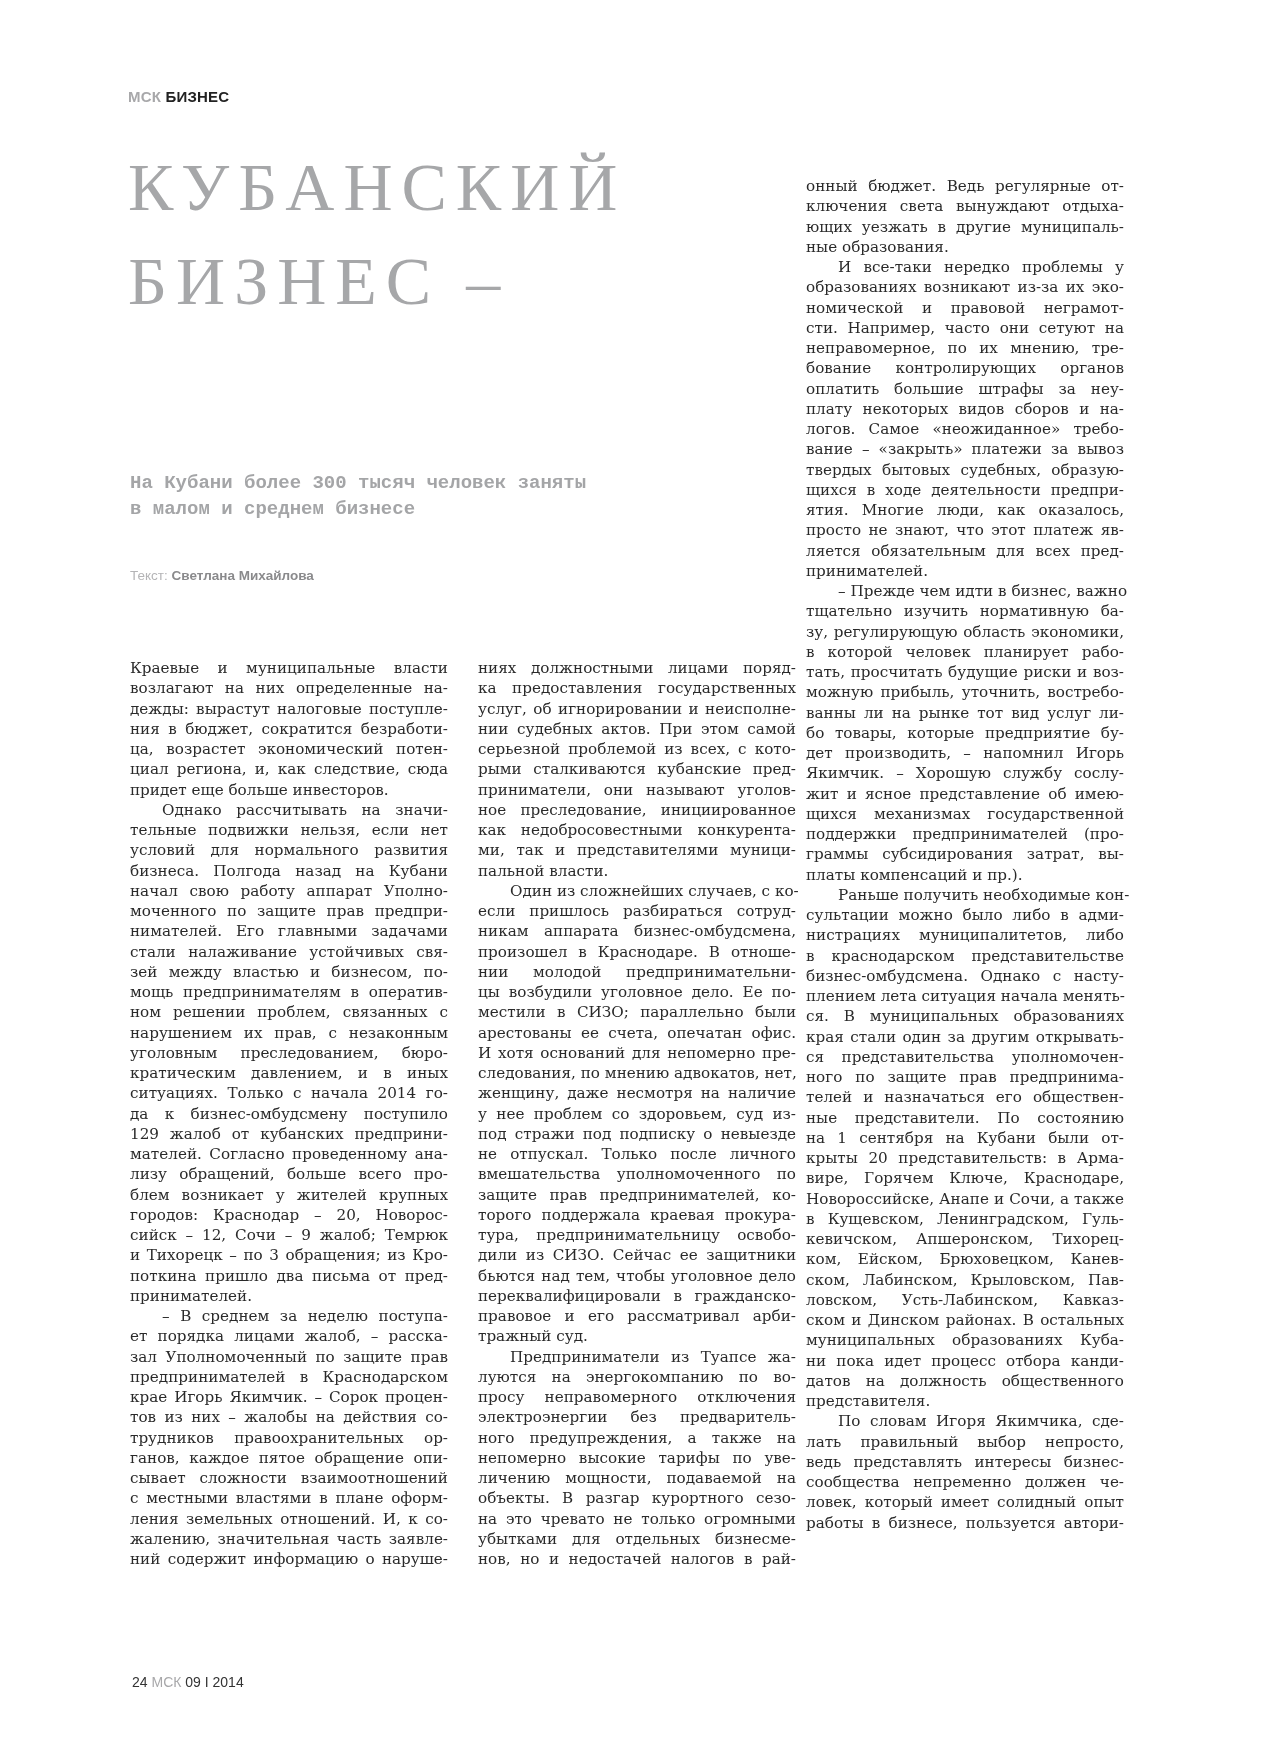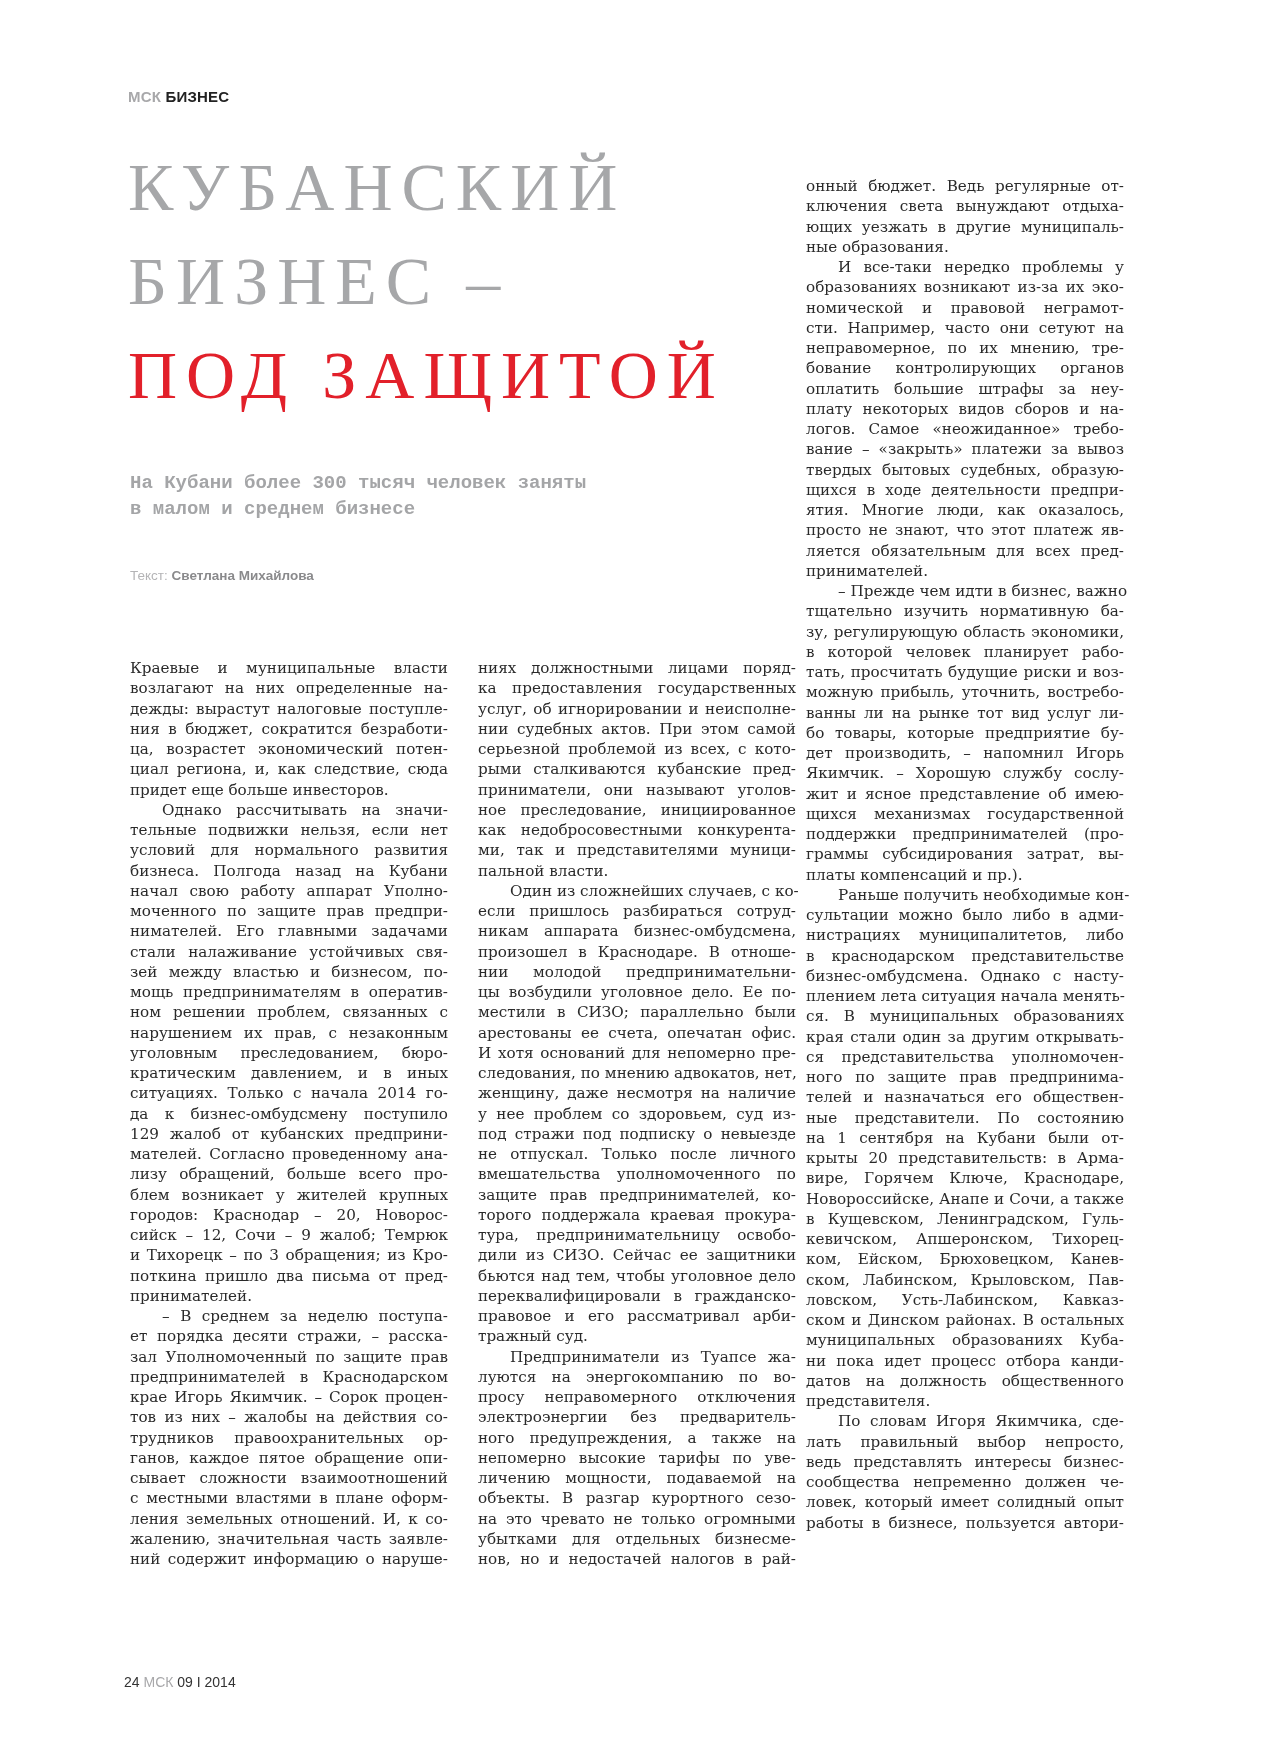--- a/index.html
+++ b/index.html
@@ -13,35 +13,34 @@
   .subtitle { position:absolute; left:130px; top:470px; width:560px; font-family:Liberation Mono, monospace; font-weight:700; font-size:19px; line-height:26px; color:#a4a5a7; margin:0; }
   .byline { position:absolute; left:130px; top:568px; font-family:"Liberation Sans", sans-serif; font-size:13.5px; color:#b4b4b6; }
   .byline .author { color:#8a8a8c; font-weight:700; }
   .col { position:absolute; font-family:"DejaVu Serif", serif; font-size:15.2px; line-height:20.25px; color:#2a2a2a; }
   .col .ln { display:block; white-space:nowrap; text-align:justify; text-align-last:justify; }
   .col .ln.last { text-align-last:left; }
   .col .ln.indent { padding-left:32px; }
   #col1 { left:130px; top:658px; width:318px; }
   #col2 { left:478px; top:658px; width:318px; }
   #col3 { left:806px; top:176px; width:318px; }
-  .footer { position:absolute; left:124px; top:1674px; font-family:"Liberation Sans", sans-serif; font-size:14px; color:#333; }
+  .footer { position:absolute; left:132px; top:1674px; font-family:"Liberation Sans", sans-serif; font-size:14px; color:#333; }
   .footer .mag { color:#a8a8aa; }
 </style>
 </head>
 <body>
 
 <div class="section-label">
   <span class="mag">МСК</span>
   <span class="sec">БИЗНЕС</span>
 </div>
 
 <h1 class="title">
   <span class="gray">КУБАНСКИЙ</span>
   <span class="gray">БИЗНЕС –</span>
-  <span class="red">ПОД ЗАЩИТОЙ</span>
 </h1>
 
 <h2 class="subtitle">
   <span>На Кубани более 300 тысяч человек заняты</span><br>
   <span>в малом и среднем бизнесе</span>
 </h2>
 
 <div class="byline">
   <span>Текст:</span>
   <span class="author">Светлана Михайлова</span>
@@ -74,21 +73,21 @@
     <span class="ln">129 жалоб от кубанских предприни-</span>
     <span class="ln">мателей. Согласно проведенному ана-</span>
     <span class="ln">лизу обращений, больше всего про-</span>
     <span class="ln">блем возникает у жителей крупных</span>
     <span class="ln">городов: Краснодар – 20, Новорос-</span>
     <span class="ln">сийск – 12, Сочи – 9 жалоб; Темрюк</span>
     <span class="ln">и Тихорецк – по 3 обращения; из Кро-</span>
     <span class="ln">поткина пришло два письма от пред-</span>
     <span class="ln last">принимателей.</span>
     <span class="ln indent">– В среднем за неделю поступа-</span>
-    <span class="ln">ет порядка десяти стражи, – расска-</span>
+    <span class="ln">ет порядка лицами жалоб, – расска-</span>
     <span class="ln">зал Уполномоченный по защите прав</span>
     <span class="ln">предпринимателей в Краснодарском</span>
     <span class="ln">крае Игорь Якимчик. – Сорок процен-</span>
     <span class="ln">тов из них – жалобы на действия со-</span>
     <span class="ln">трудников правоохранительных ор-</span>
     <span class="ln">ганов, каждое пятое обращение опи-</span>
     <span class="ln">сывает сложности взаимоотношений</span>
     <span class="ln">с местными властями в плане оформ-</span>
     <span class="ln">ления земельных отношений. И, к со-</span>
     <span class="ln">жалению, значительная часть заявле-</span>

